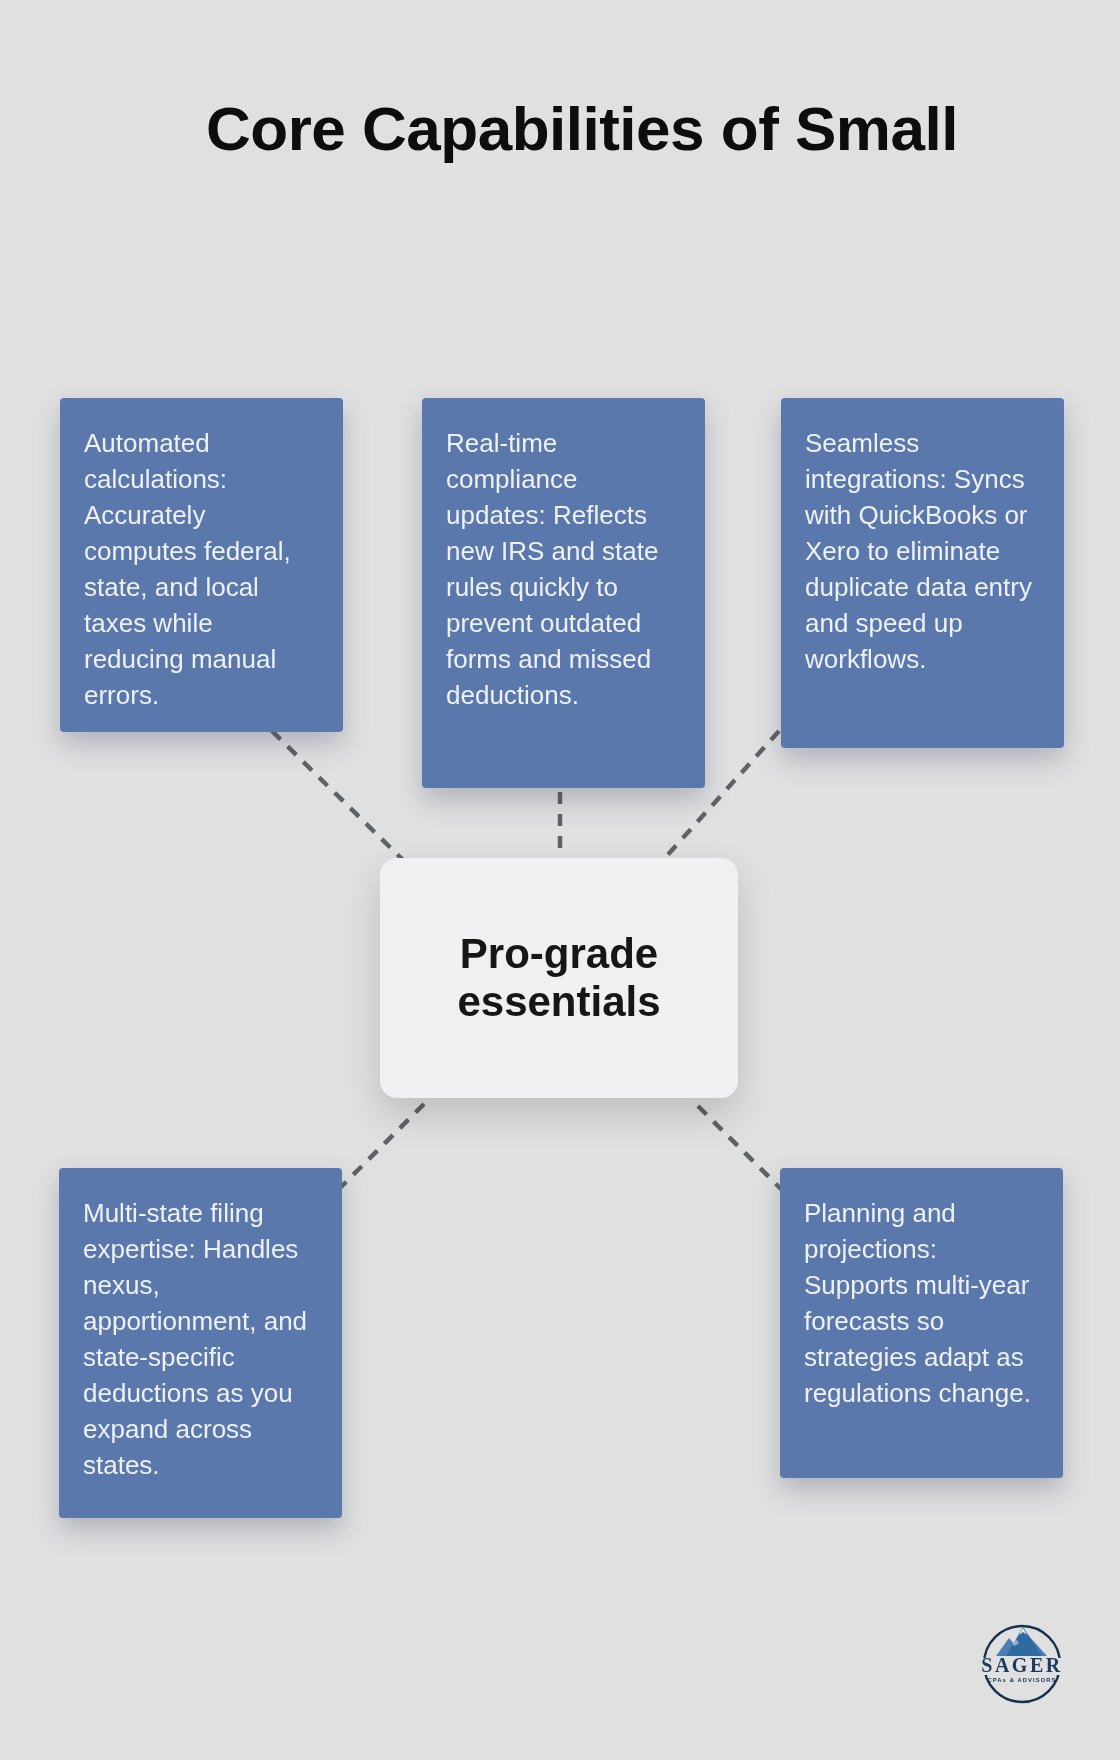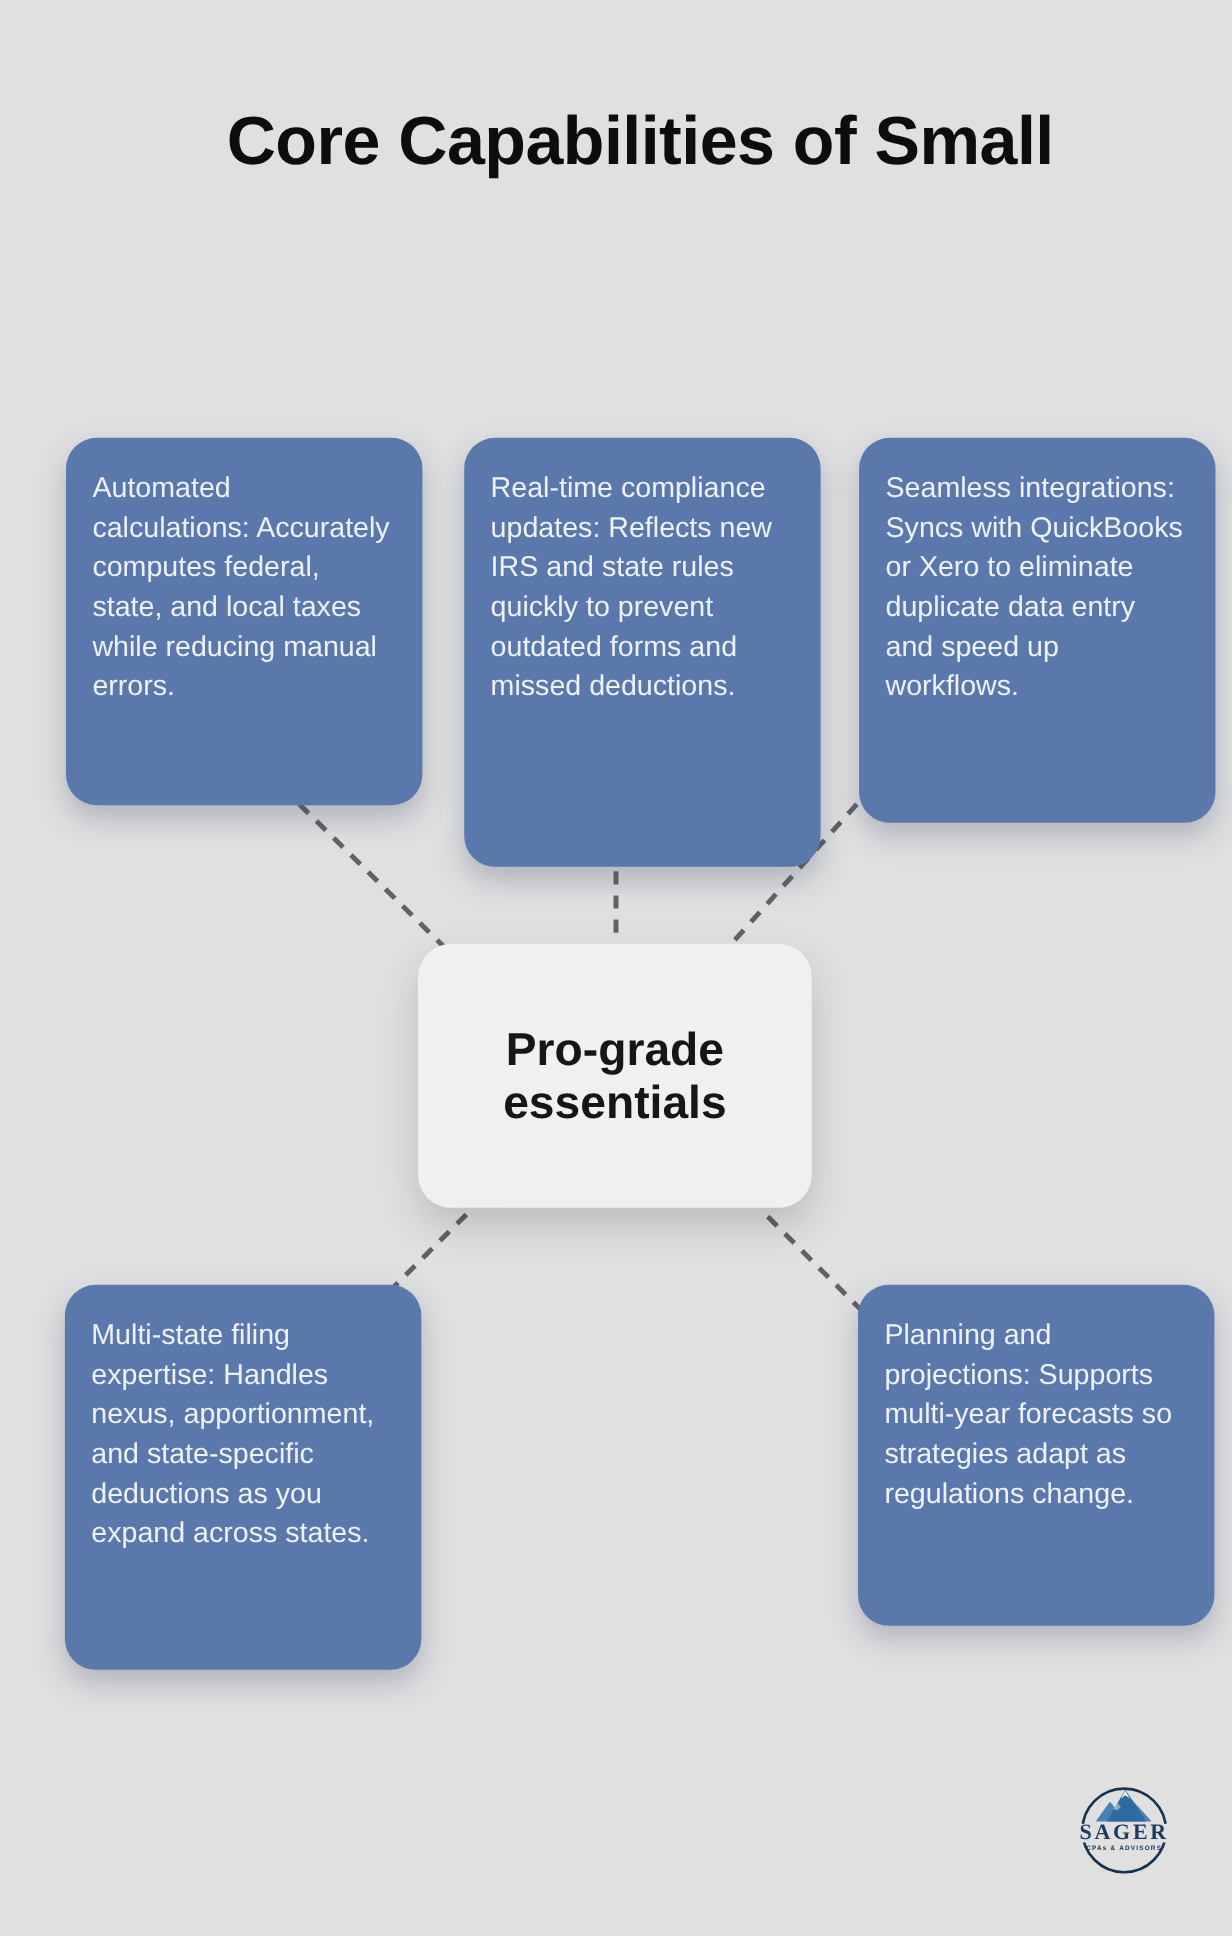--- a/index.html
+++ b/index.html
@@ -31,42 +31,42 @@
     width: 1120px; height: 1760px;
     pointer-events: none;
   }
   .connectors line {
     stroke: #5f6365;
     stroke-width: 4.5;
     stroke-dasharray: 12 10;
   }
   .card {
     position: absolute;
-    width: 324px;
+    width: 283px;
     background: #5b78ad;
-    border-radius: 28px;
+    border-radius: 4px;
     color: #eef1f6;
     font-size: 26px;
     line-height: 36px;
     padding: 27px 26px 12px 24px;
     box-shadow: 0 12px 26px rgba(55, 65, 90, 0.28);
   }
   .card-1 { left: 60px;  top: 398px; height: 334px; }
   .card-2 { left: 422px; top: 398px; height: 390px; }
   .card-3 { left: 781px; top: 398px; height: 350px; }
   .card-4 { left: 59px;  top: 1168px; height: 350px; }
   .card-5 { left: 780px; top: 1168px; height: 310px; }
   .center-node {
     position: absolute;
     left: 380px;
     top: 858px;
     width: 358px;
     height: 240px;
     background: #eef0f2;
-    border-radius: 30px;
+    border-radius: 17px;
     display: flex;
     align-items: center;
     justify-content: center;
     text-align: center;
     color: #161616;
     font-size: 42px;
     line-height: 48px;
     font-weight: 700;
     padding: 0 36px;
     box-shadow: 0 16px 36px rgba(0, 0, 0, 0.16);

